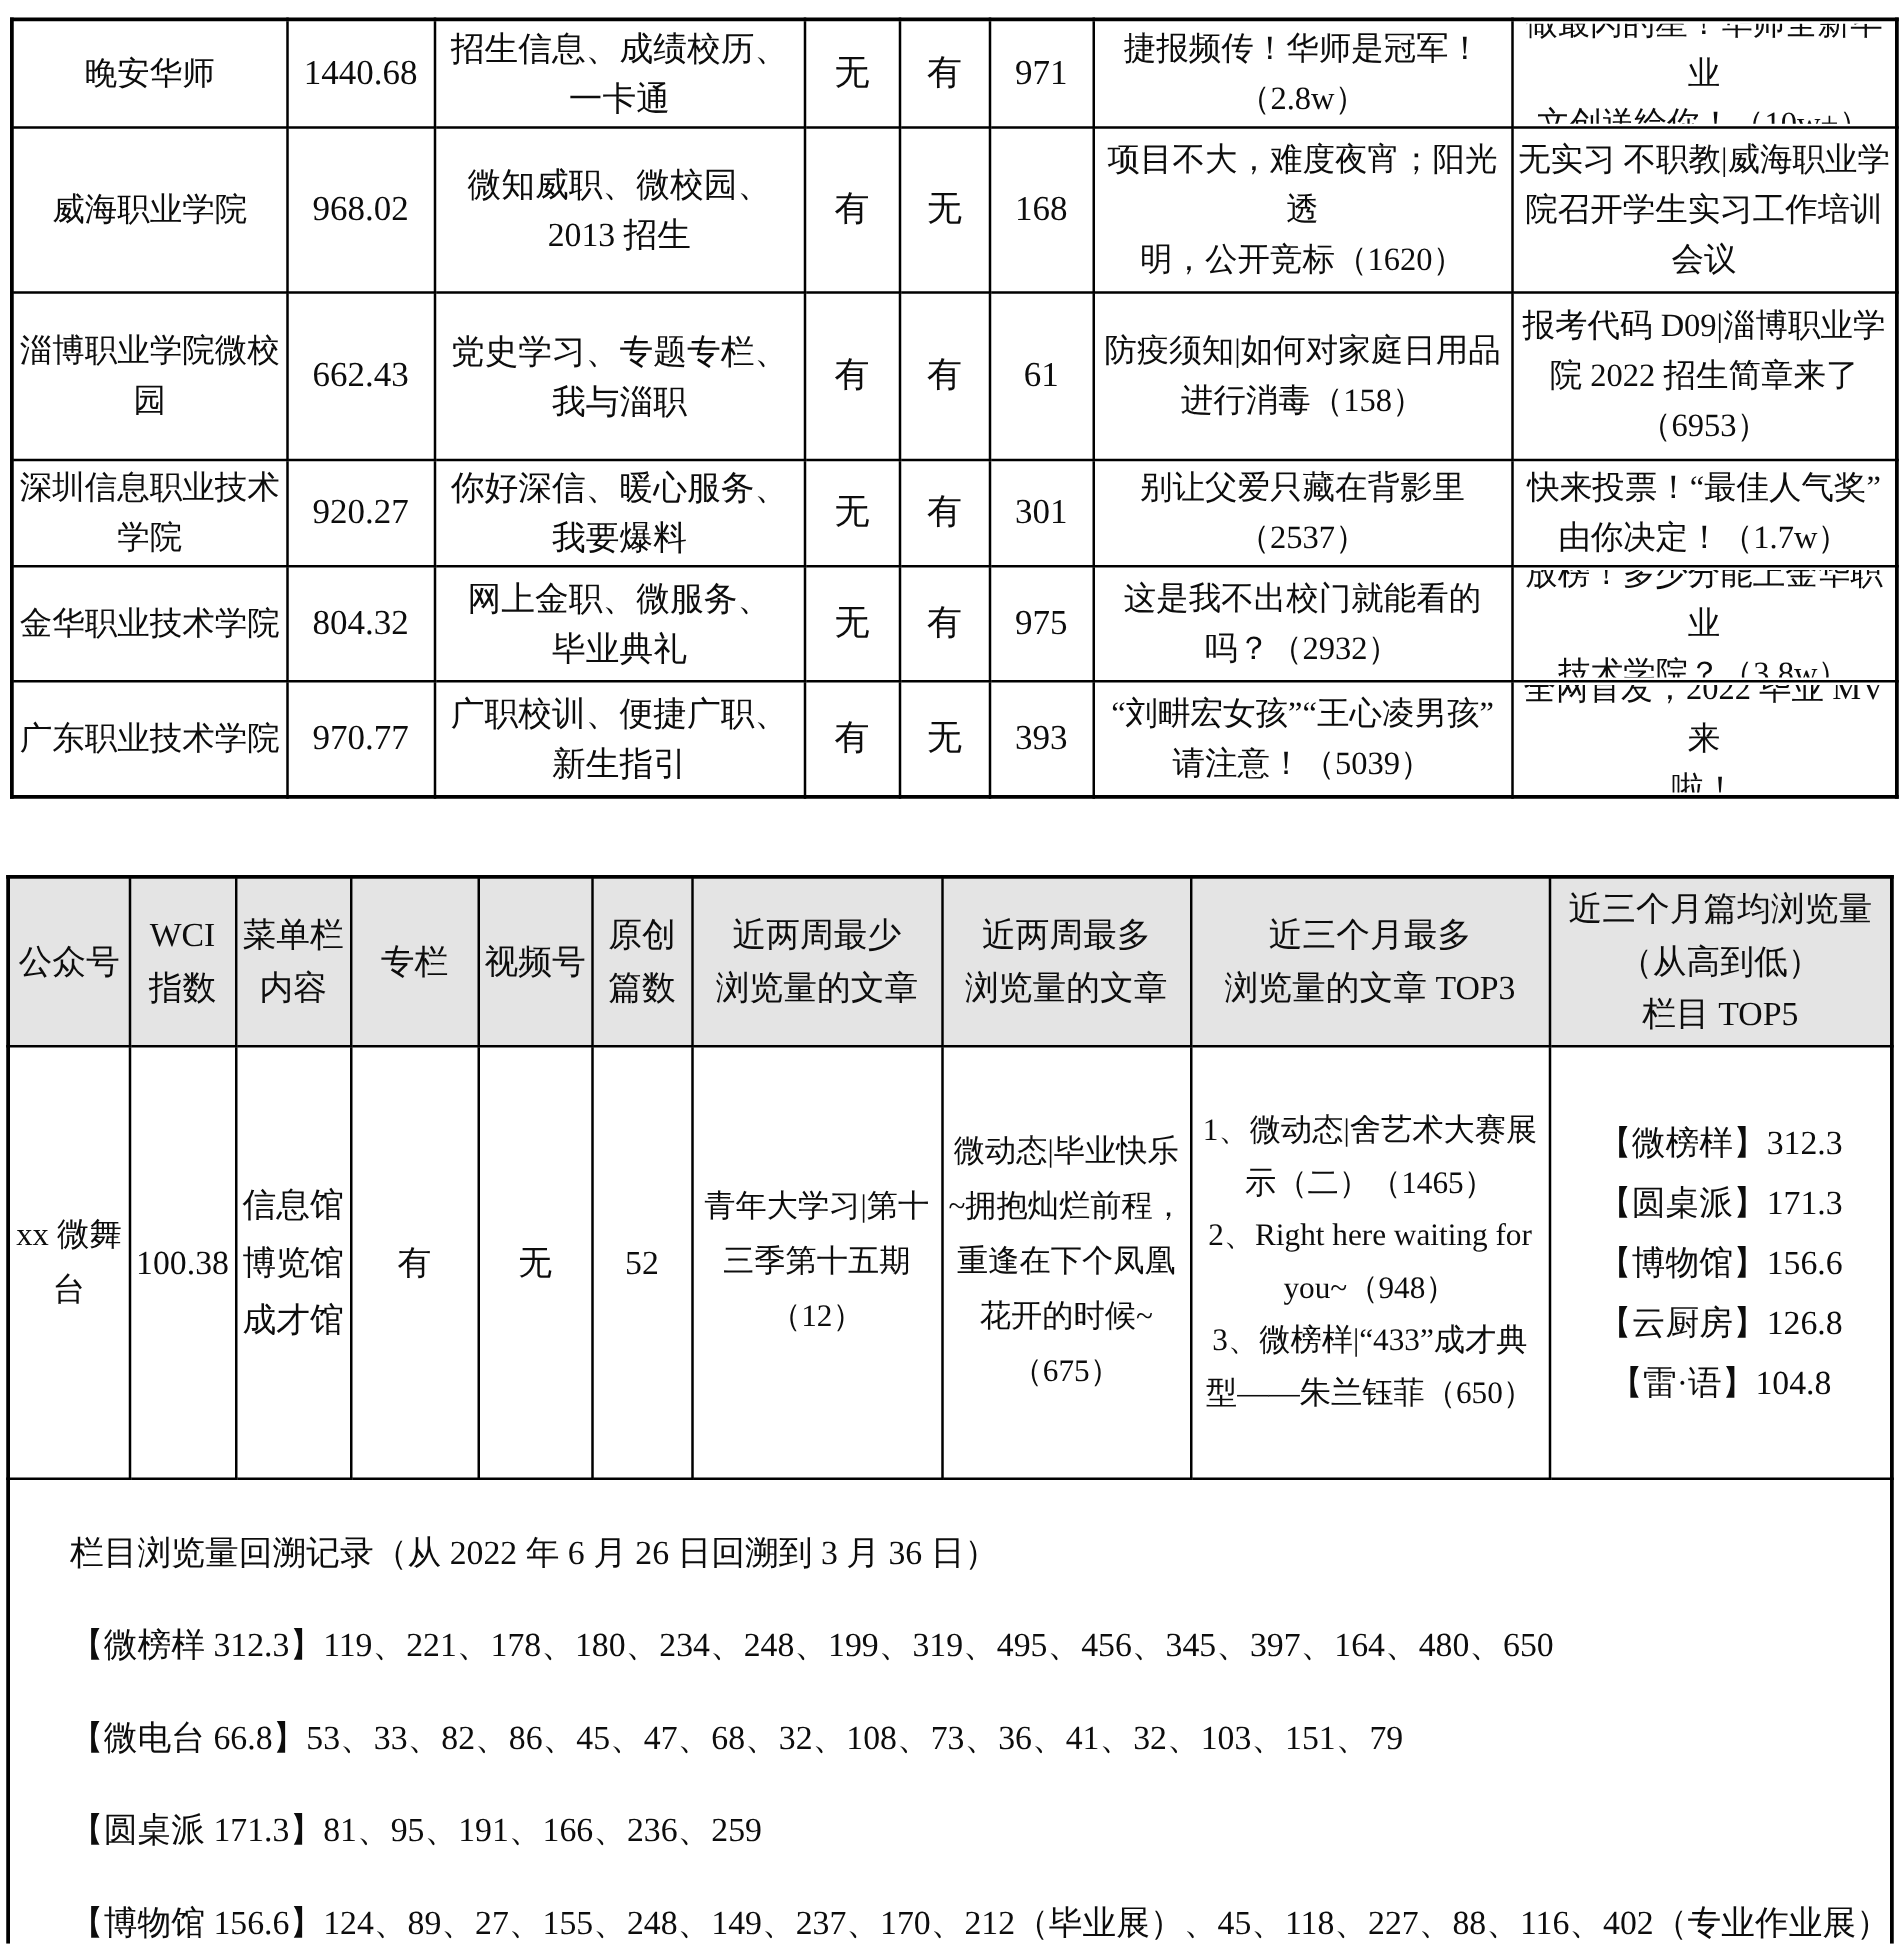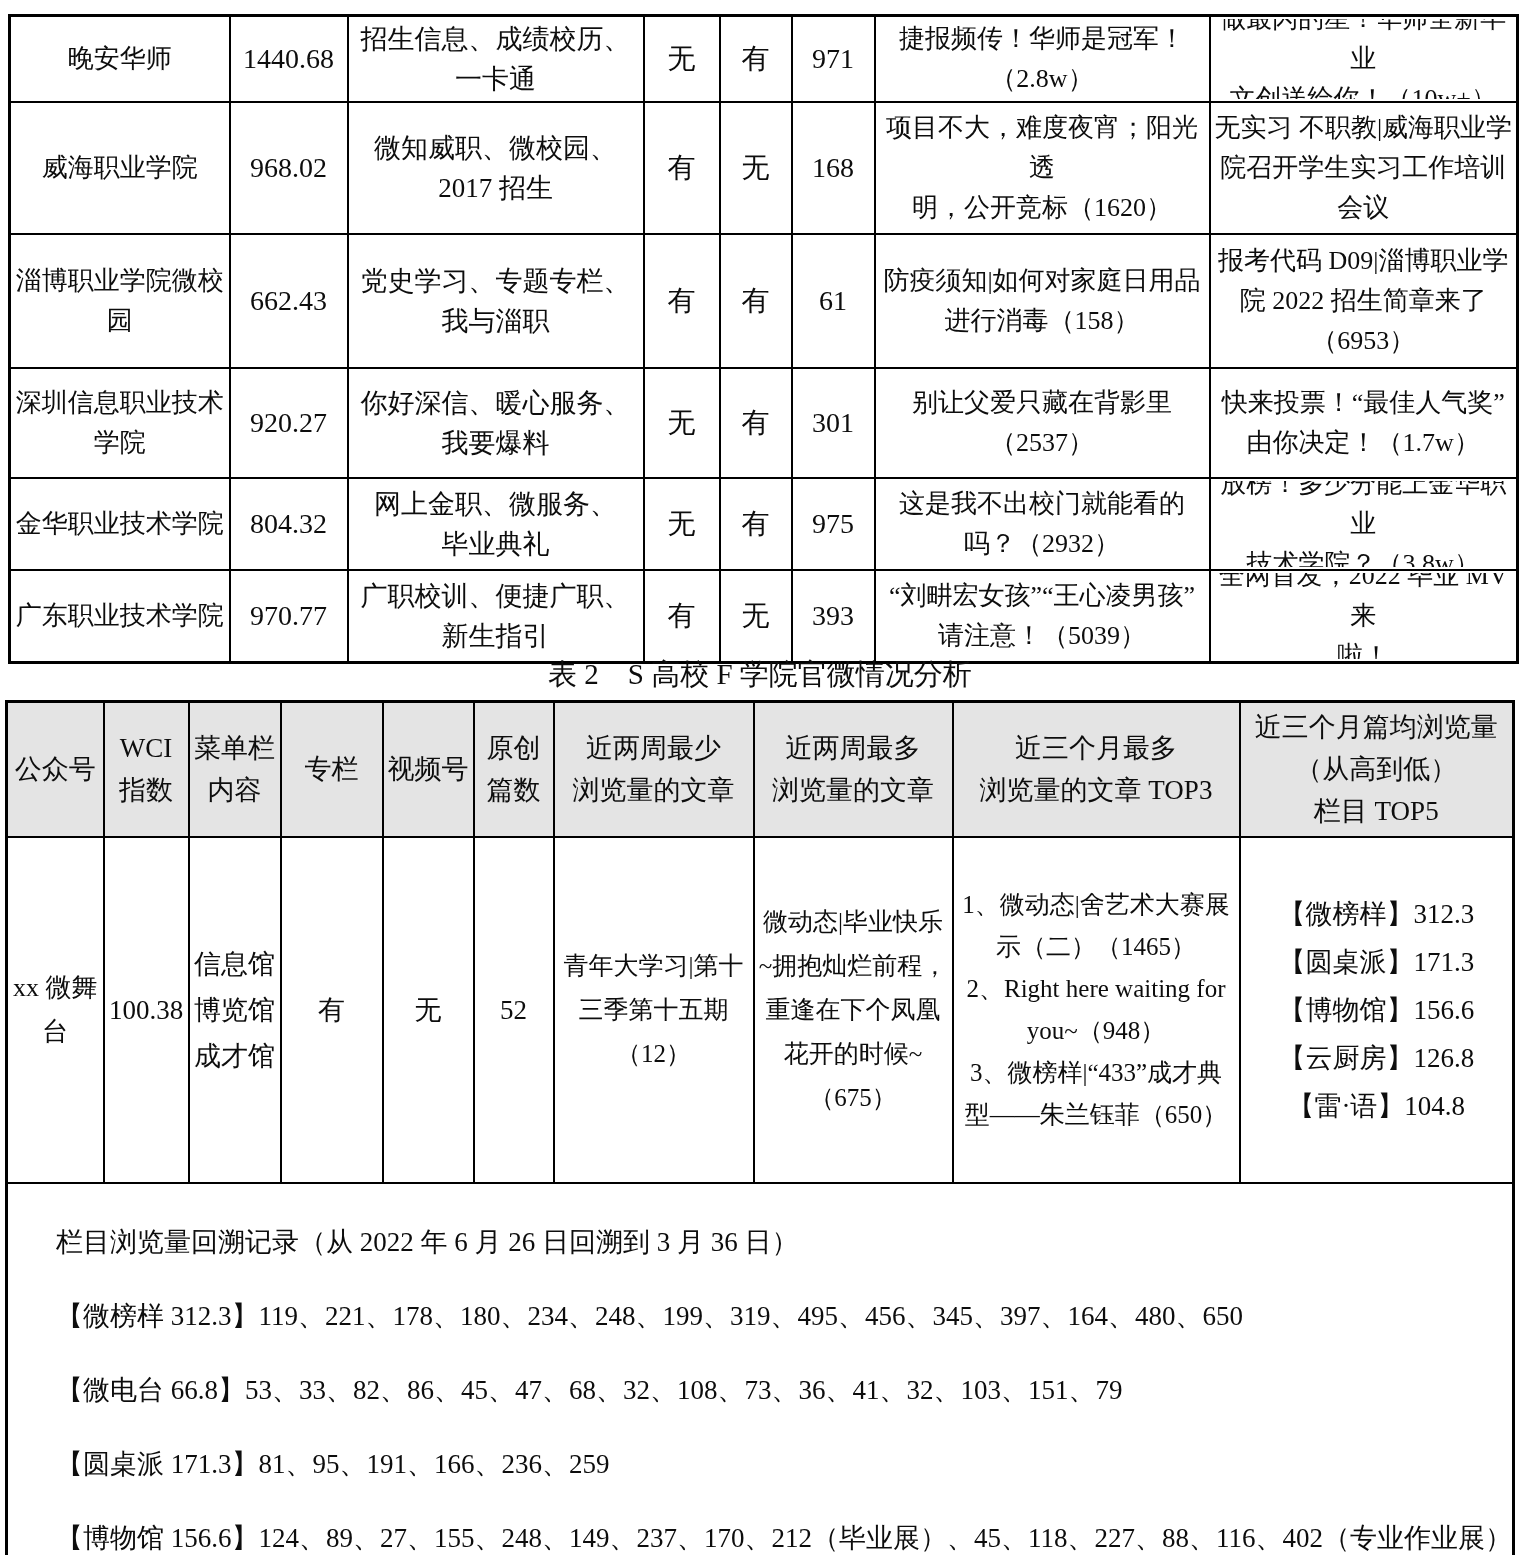--- a/index.html
+++ b/index.html
@@ -13,21 +13,21 @@
 
   
   .t1{position:absolute;top:14px;left:8px;width:1508px;border:3px solid #000;font-size:28px;line-height:40px;}
   .t1 td:first-child{font-size:26px;}
   .t1 .cb{display:grid;align-content:center;justify-content:center;text-align:center;overflow:hidden;width:100%;}
   .t1 .menu .cb{font-size:27px;}
   .t1 .art  .cb{font-size:26px;}
   .t1 tr.r0{height:86px;}  .t1 tr.r0 .cb{height:80px;}
   .t1 tr.r1{height:132px;} .t1 tr.r1 .cb{height:126px;}
   .t1 tr.r2{height:114px;} .t1 tr.r2 .cb{height:132px;}
-  .t1 tr.r3{height:110px;font-family:Liberation Serif, serif;}  .t1 tr.r3 .cb{height:82px;}
+  .t1 tr.r3{height:85px;font-family:Liberation Serif, serif;}  .t1 tr.r3 .cb{height:82px;}
   .t1 tr.r4{height:92px;}  .t1 tr.r4 .cb{height:86px;}
   .t1 tr.r5{height:93px;}  .t1 tr.r5 .cb{height:86px;}
 
   
   .caption{position:absolute;top:649px;left:0;width:100%;height:50px;line-height:50px;
            text-align:center;font-size:29px;}
 
   
   .t2{position:absolute;top:700px;left:5px;width:1507px;border:3px solid #000;font-size:27px;}
   .t2 thead tr{height:135px;}
@@ -74,21 +74,21 @@
         <td>971</td>
         <td class="art"><div class="cb">捷报频传！华师是冠军！
 （2.8w）</div></td>
         <td class="art"><div class="cb">做最闪的星！华师全新毕业
 文创送给你！（10w+）</div></td>
       </tr>
       <tr class="r1">
         <td>威海职业学院</td>
         <td>968.02</td>
         <td class="menu"><div class="cb">微知威职、微校园、
-2017 招生</div></td>
+2013 招生</div></td>
         <td>有</td>
         <td>无</td>
         <td>168</td>
         <td class="art"><div class="cb">项目不大，难度夜宵；阳光透
 明，公开竞标（1620）</div></td>
         <td class="art"><div class="cb">无实习 不职教|威海职业学
 院召开学生实习工作培训
 会议</div></td>
       </tr>
       <tr class="r2">
@@ -142,21 +142,20 @@
         <td>无</td>
         <td>393</td>
         <td class="art"><div class="cb">“刘畊宏女孩”“王心凌男孩”
 请注意！（5039）</div></td>
         <td class="art"><div class="cb">全网首发，2022 毕业 MV 来
 啦！</div></td>
       </tr>
     </tbody>
   </table>
 
-  <div class="caption">表 2　S 高校 F 学院官微情况分析</div>
 
   <table class="t2">
     <colgroup>
       <col style="width:97px">
         <col style="width:85px">
         <col style="width:92px">
       <col style="width:102px">
         <col style="width:91px">
         <col style="width:80px">
       <col style="width:200px">

